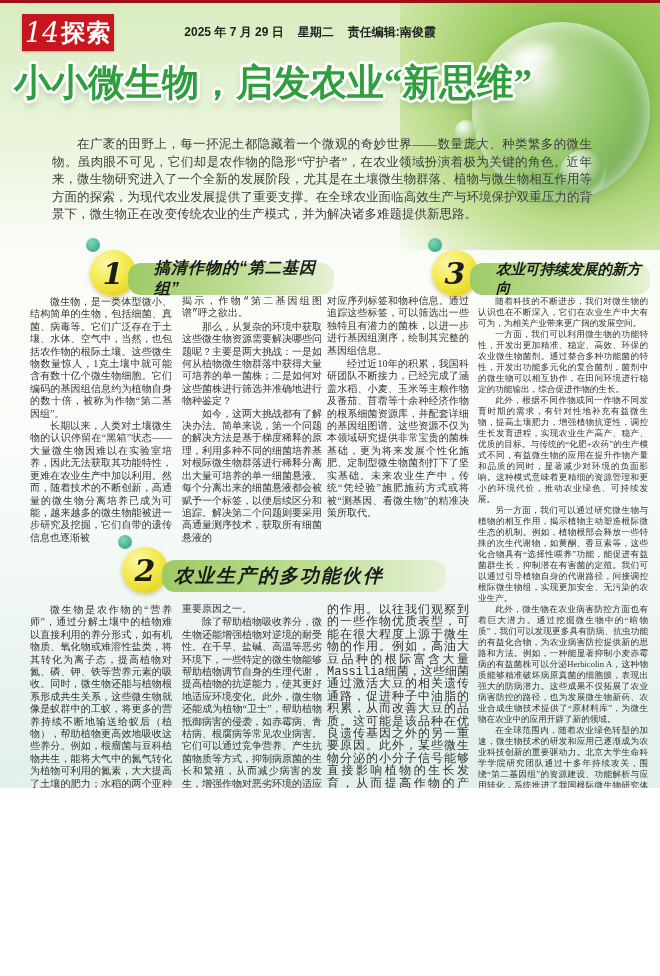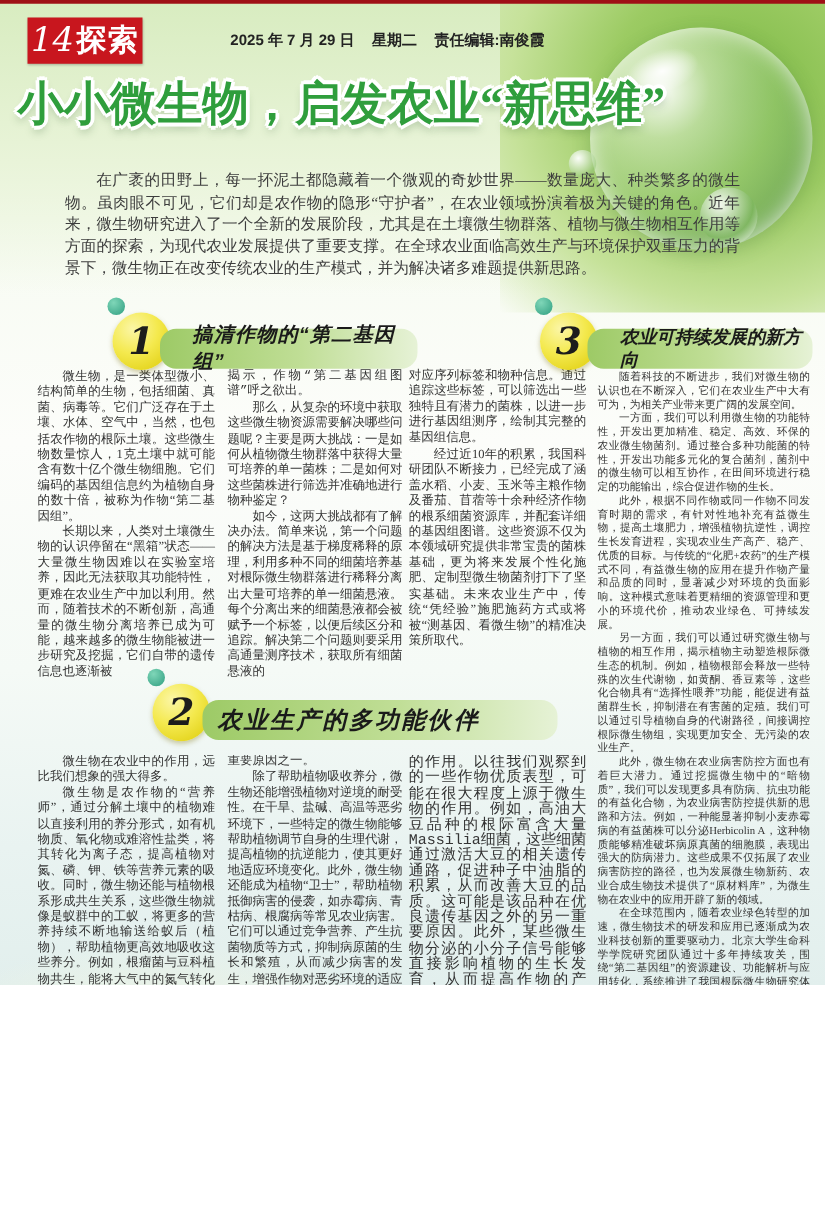--- a/index.html
+++ b/index.html
@@ -150,21 +150,20 @@
   <div class="col" id="col2a">
       <p class="cont">揭示，作物“第二基因组图谱”呼之欲出。</p>
       <p>那么，从复杂的环境中获取这些微生物资源需要解决哪些问题呢？主要是两大挑战：一是如何从植物微生物群落中获得大量可培养的单一菌株；二是如何对这些菌株进行筛选并准确地进行物种鉴定？</p>
       <p>如今，这两大挑战都有了解决办法。简单来说，第一个问题的解决方法是基于梯度稀释的原理，利用多种不同的细菌培养基对根际微生物群落进行稀释分离出大量可培养的单一细菌悬液。每个分离出来的细菌悬液都会被赋予一个标签，以便后续区分和追踪。解决第二个问题则要采用高通量测序技术，获取所有细菌悬液的</p>
     </div>
   <div class="col" id="col3a">
       <p class="cont">对应序列标签和物种信息。通过追踪这些标签，可以筛选出一些独特且有潜力的菌株，以进一步进行基因组测序，绘制其完整的基因组信息。</p>
       <p>经过近10年的积累，我国科研团队不断接力，已经完成了涵盖水稻、小麦、玉米等主粮作物及番茄、苜蓿等十余种经济作物的根系细菌资源库，并配套详细的基因组图谱。这些资源不仅为本领域研究提供非常宝贵的菌株基础，更为将来发展个性化施肥、定制型微生物菌剂打下了坚实基础。未来农业生产中，传统“凭经验”施肥施药方式或将被“测基因、看微生物”的精准决策所取代。</p>
     </div>
   <div class="col" id="col1b">
-      <p>微生物在农业中的作用，远比我们想象的强大得多。</p>
       <p>微生物是农作物的“营养师”，通过分解土壤中的植物难以直接利用的养分形式，如有机物质、氧化物或难溶性盐类，将其转化为离子态，提高植物对氮、磷、钾、铁等营养元素的吸收。同时，微生物还能与植物根系形成共生关系，这些微生物就像是蚁群中的工蚁，将更多的营养持续不断地输送给蚁后（植物），帮助植物更高效地吸收这些养分。例如，根瘤菌与豆科植物共生，能将大气中的氮气转化为植物可利用的氮素，大大提高了土壤的肥力；水稻的两个亚种籼稻和粳稻在氮利用效率上存在显著差异，籼稻根系富集更多与氮循环相关的微生物类群，这些微生物帮助水稻利用土壤中的有机氮，可能是籼稻氮肥利用效率高于粳稻的</p>
     </div>
   <div class="col" id="col2b">
       <p class="cont">重要原因之一。</p>
       <p>除了帮助植物吸收养分，微生物还能增强植物对逆境的耐受性。在干旱、盐碱、高温等恶劣环境下，一些特定的微生物能够帮助植物调节自身的生理代谢，提高植物的抗逆能力，使其更好地适应环境变化。此外，微生物还能成为植物“卫士”，帮助植物抵御病害的侵袭，如赤霉病、青枯病、根腐病等常见农业病害。它们可以通过竞争营养、产生抗菌物质等方式，抑制病原菌的生长和繁殖，从而减少病害的发生，增强作物对恶劣环境的适应能力，为农业生产应对日益频繁的极端天气提供有效策略。或许在不远的将来，这些菌株可以为作物加上“环境保险”，提高作物在不可控环境中的自保能力，以减少农业生产损失。</p>
     </div>
   <div class="col" id="col3b">
       <p class="cont">的作用。以往我们观察到的一些作物优质表型，可能在很大程度上源于微生物的作用。例如，高油大豆品种的根际富含大量Massilia细菌，这些细菌通过激活大豆的相关遗传通路，促进种子中油脂的积累，从而改善大豆的品质。这可能是该品种在优良遗传基因之外的另一重要原因。此外，某些微生物分泌的小分子信号能够直接影响植物的生长发育，从而提高作物的产量。例如，水稻根际属于Exiguobacterium的菌株可以在自然田间调控水稻的分蘖数量，其合成的环二肽cyclo（Leu-Pro）能够作用于水稻的激素受体，模拟作物内源信号，从而调控水稻的分蘖表型。这些发现为作物品质改良及单位面积产量提升，提供了一种新思路，即通过调节微生物组来优化已有品种的作物性状，而非依赖传统的长周期育种策略。</p>
     </div>
   <div class="col" id="col4">

